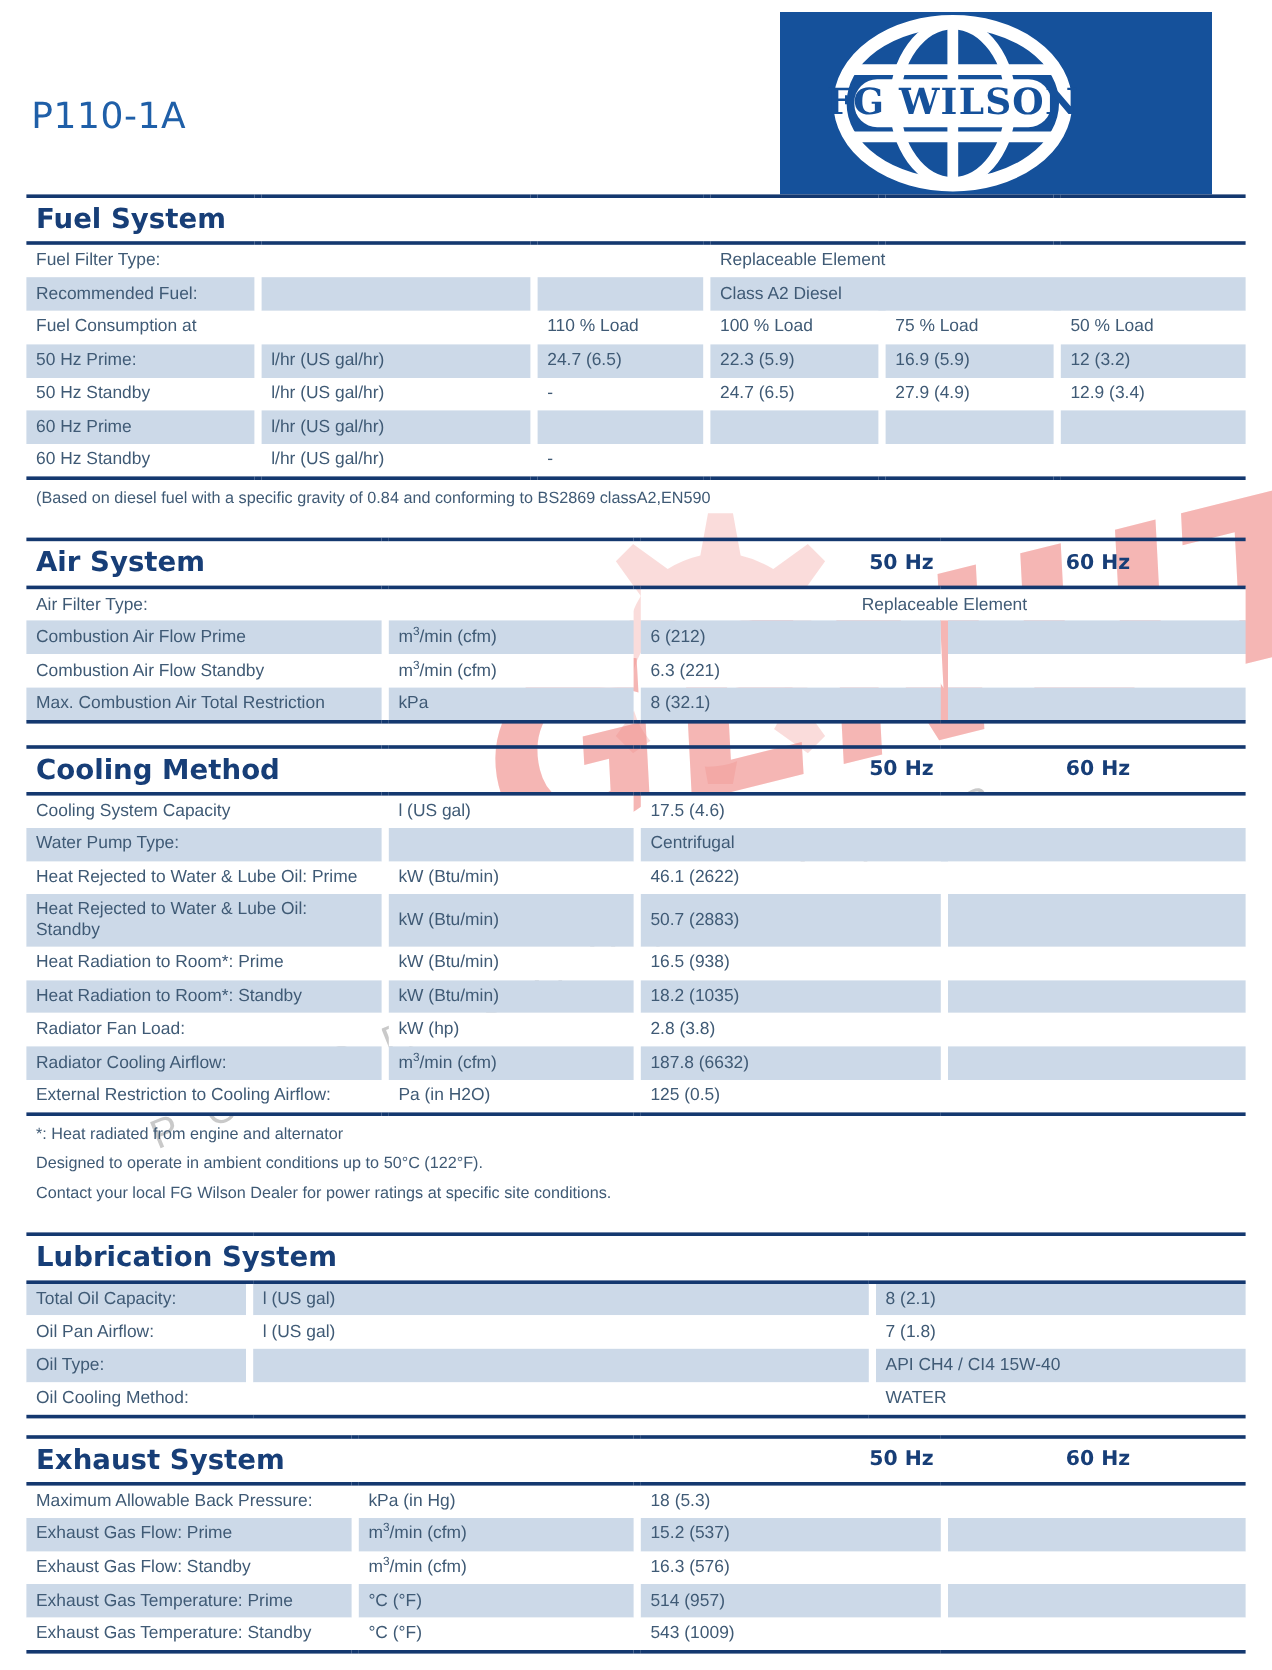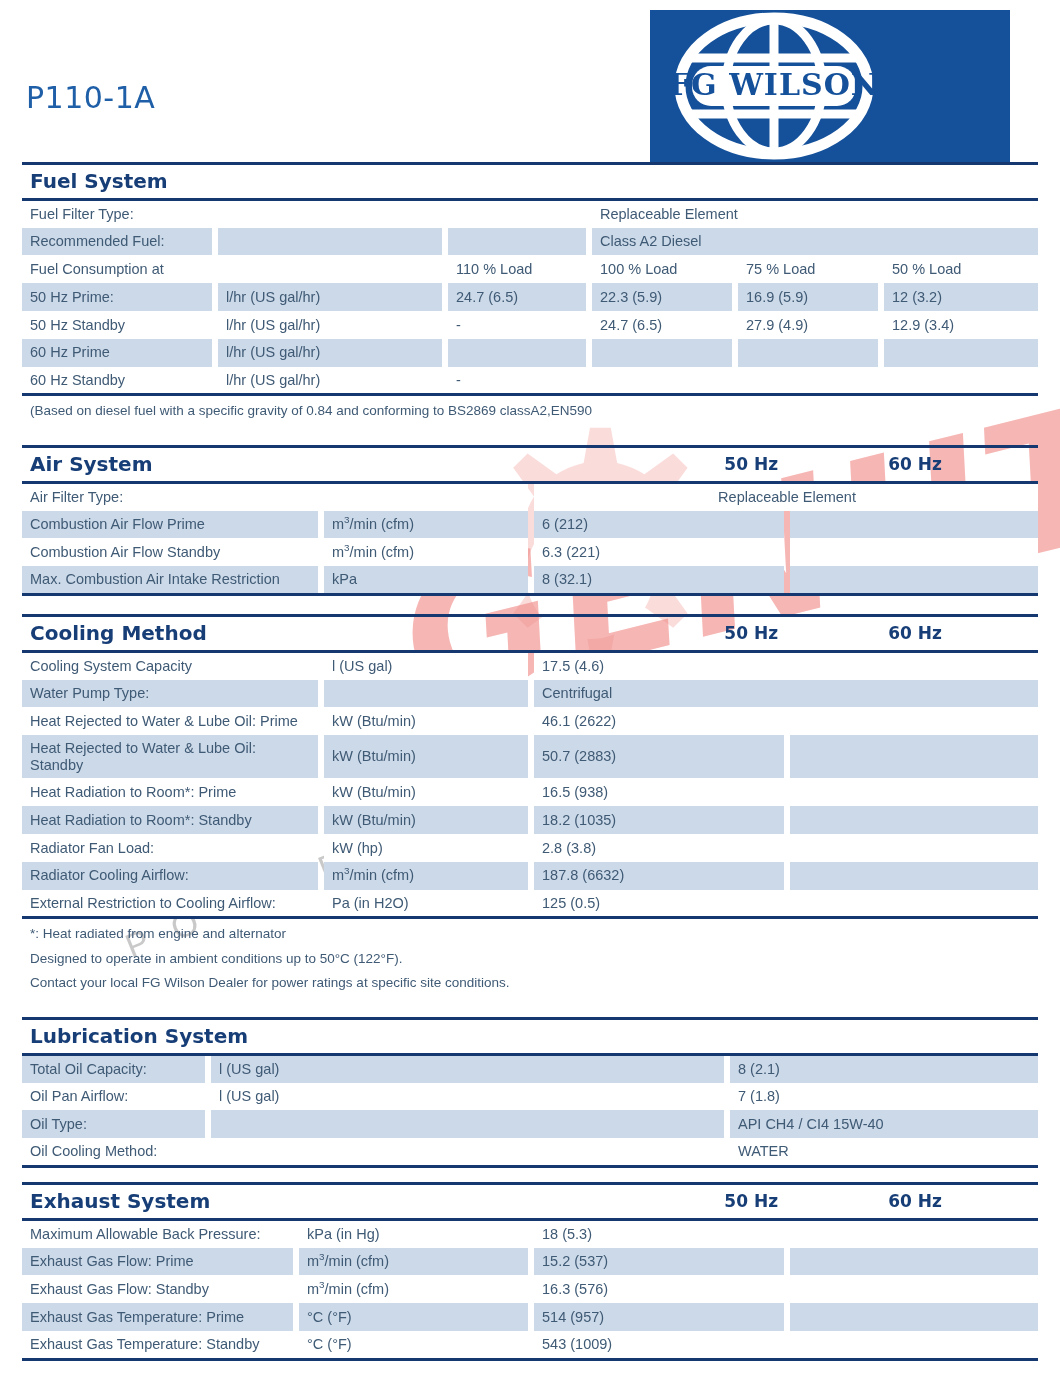--- a/index.html
+++ b/index.html
@@ -72,20 +72,21 @@
     letter-spacing: 0.5px;
     font-family: "DejaVu Sans", sans-serif;
   }
   #brand-logo {
     position: absolute;
     left: 650px;
     top: 10px;
     width: 360px;
     height: 152px;
     background: #15519b;
+    padding-left: 20px;
   }
   #brand-logo svg { display: block; }
 
   
   #content {
     position: relative;
     z-index: 10;
     padding: 0 22px;
   }
 
@@ -101,21 +102,21 @@
     color: #3f5a75;
     padding: 5px 6px 5px 8px;
     vertical-align: middle;
     height: 27.8px;
     line-height: 1.15;
     font-family: "Liberation Sans", sans-serif;
   }
 
   
   tr.section-head td {
-    font-size: 20px;
+    font-size: 23px;
     font-weight: bold;
     color: #173e77;
     padding-top: 5px;
     padding-bottom: 5px;
     height: 32px;
     background: transparent;
     font-family: "DejaVu Sans", sans-serif;
   }
   tr.section-head td.hz {
     font-size: 17px;
@@ -325,21 +326,21 @@
       <tr class="plain">
         <td>Combustion Air Flow Standby</td>
         <td class="gap"></td>
         <td><span>m</span><sup>3</sup><span>/min (cfm)</span></td>
         <td class="gap"></td>
         <td>6.3 (221)</td>
         <td class="gap"></td>
         <td></td>
       </tr>
       <tr class="shaded">
-        <td class="rule-end">Max. Combustion Air Intake Restriction</td>
+        <td class="rule-end">Max. Combustion Air Total Restriction</td>
         <td class="gap rule-end"></td>
         <td class="rule-end">kPa</td>
         <td class="gap rule-end"></td>
         <td class="rule-end">8 (32.1)</td>
         <td class="gap rule-end"></td>
         <td class="rule-end"></td>
       </tr>
     </tbody>
       </table>
     <div class="spacer-18"></div>

